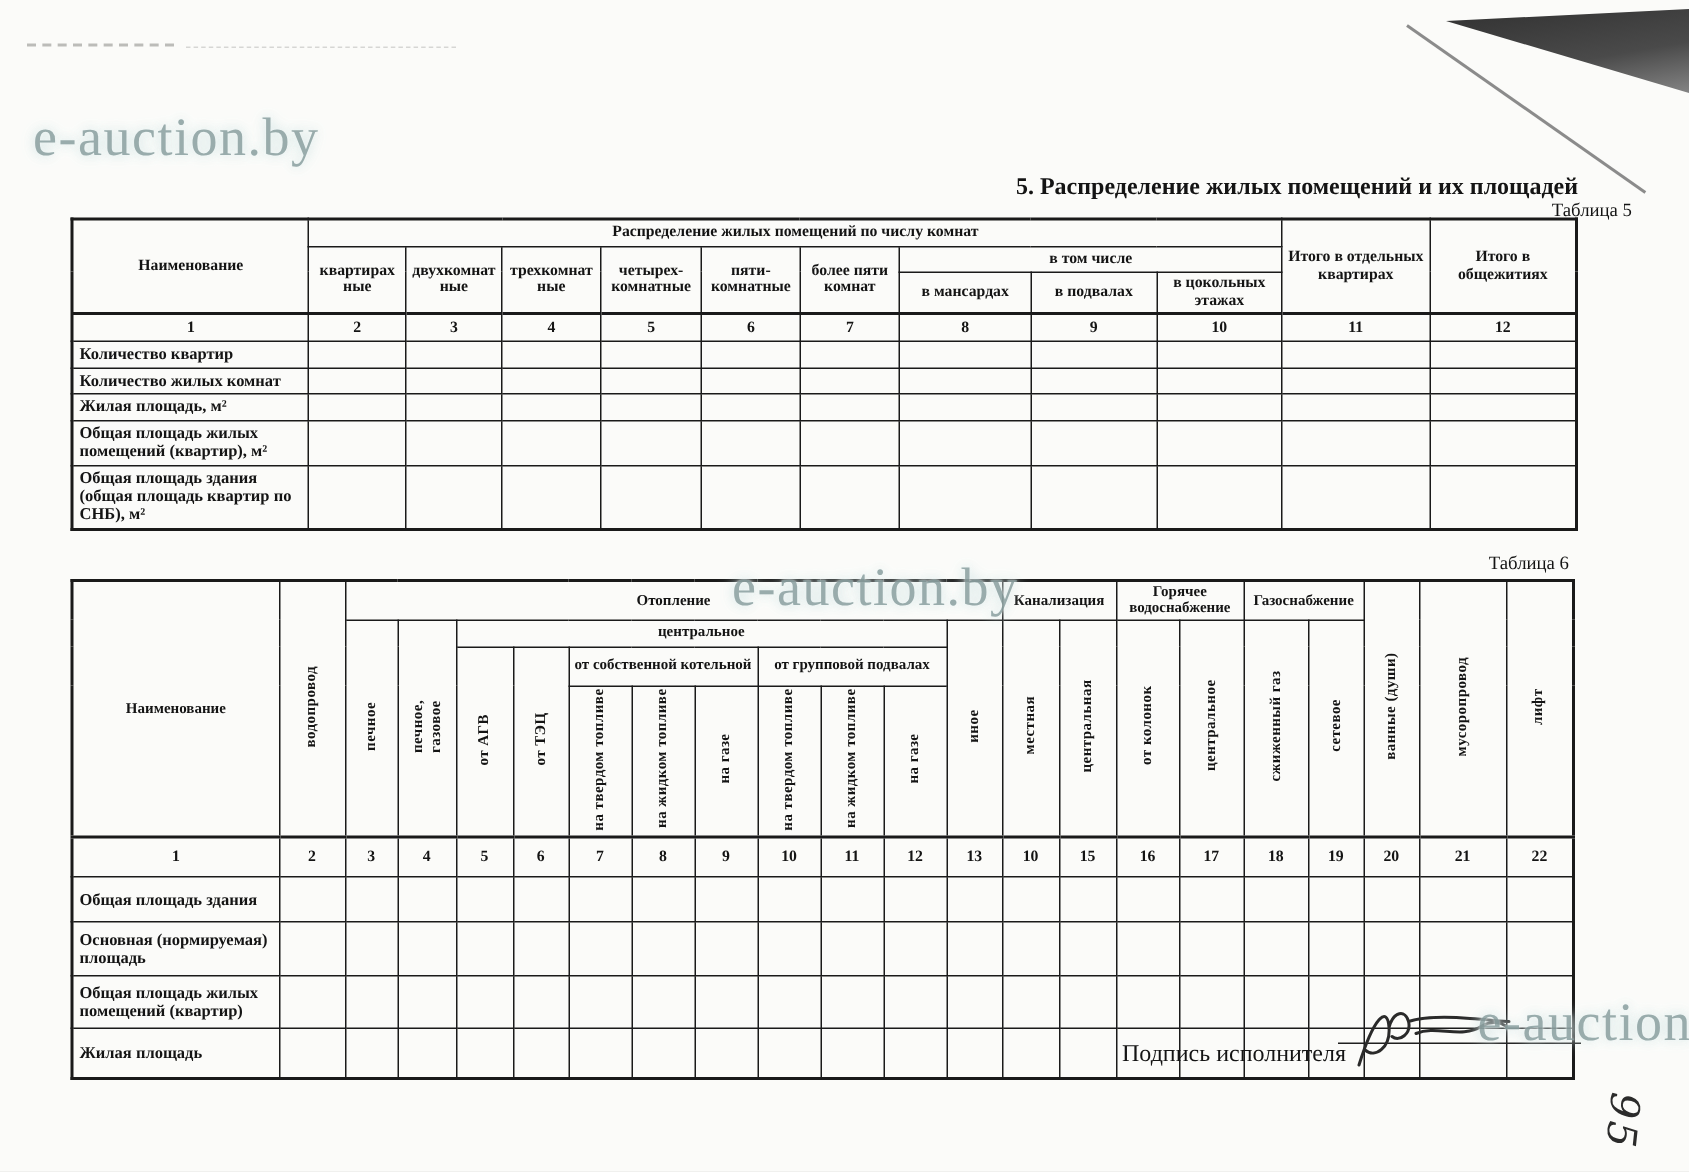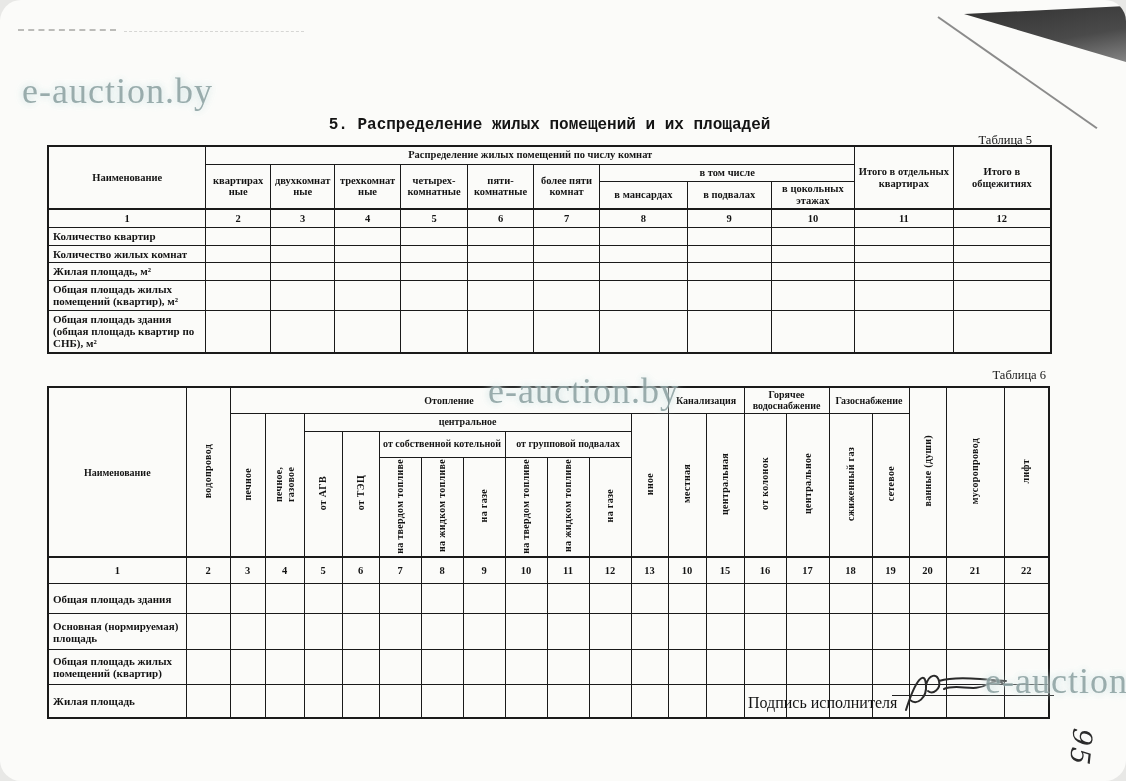--- a/index.html
+++ b/index.html
@@ -1,40 +1,40 @@
 <!DOCTYPE html>
 <html><head>
 <meta charset="utf-8">
 <style>
   html,body{margin:0;padding:0;background:#e8e8e6;}
   .page{
     position:relative;width:1126px;height:781px;margin:0 auto;
     background:#fbfbf9;overflow:hidden;
-    font-family:"Liberation Serif","DejaVu Serif",serif;color:#141414;border-radius:21px;
+    font-family:"Liberation Serif","DejaVu Serif",serif;color:#141414;
   }
   
   .corner-tri{
     position:absolute;top:0;right:0;width:162px;height:132px;
     background:linear-gradient(170deg,#2e2e2e 0%,#4a4a4a 35%,#a9a9a9 70%,#d8d8d6 100%);
     clip-path:polygon(0% 14px,100% 6px,100% 62px);
   }
   .corner-line{
     position:absolute;top:16px;right:-6px;width:194px;height:2px;
     background:#6f6f6f;transform-origin:left center;transform:rotate(35deg);opacity:.8;
   }
   .dash-artifact{position:absolute;border-top:2px dashed #9b9b98;opacity:.65;}
   .dash-artifact.d2{border-top:1px dashed #b9b9b6;opacity:.55;}
   
   .wm{
     position:absolute;font-size:36px;letter-spacing:1px;color:#8fa4a4;opacity:.9;
     text-shadow:0 0 2px #eef5f5,0 0 7px #cfe2e2,0 0 12px #dcebea;
     pointer-events:none;z-index:6;white-space:nowrap;
   }
   
-  .sec-title{position:absolute;font-weight:bold;font-size:16px;text-align:center;font-family:Liberation Mono, monospace;}
+  .sec-title{position:absolute;font-weight:bold;font-size:16px;text-align:right;}
   .tbl-label{position:absolute;font-size:12.5px;text-align:right;}
   
   table{border-collapse:collapse;table-layout:fixed;background:transparent;}
   .doc-table{position:absolute;border:2px solid #1a1a1a;}
   .doc-table th,.doc-table td{
     border:1px solid #1a1a1a;padding:1px 2px;font-weight:bold;color:#141414;
     text-align:center;vertical-align:middle;line-height:1.12;overflow:hidden;
   }
   #table5{left:47px;top:145px;width:1005px;}
   #table5 th{font-size:10.5px;}
@@ -72,21 +72,21 @@
   <div class="dash-artifact" style="left:18px;top:29px;width:98px;"></div>
   <div class="dash-artifact d2" style="left:124px;top:31px;width:180px;"></div>
   <div class="corner-tri"></div>
   <div class="corner-line"></div>
 
   <div class="wm" style="left:22px;top:70px;">e-auction.by</div>
   <div class="wm" style="left:488px;top:370px;">e-auction.by</div>
   <div class="wm" style="left:985px;top:660px;">e-auction</div>
 
   <div class="sec-title" style="left:47px;top:116px;width:1005px;">5. Распределение жилых помещений и их площадей</div>
-  <div class="tbl-label" style="left:872px;top:133px;width:160px;">Таблица 5</div>
+  <div class="tbl-label" style="left:928px;top:133px;width:160px;">Таблица 5</div>
 
   <table id="table5" class="doc-table">
     <colgroup>
       <col style="width:152px">
         <col style="width:62px">
         <col style="width:62px">
         <col style="width:63px">
       <col style="width:65px">
         <col style="width:63px">
         <col style="width:64px">

